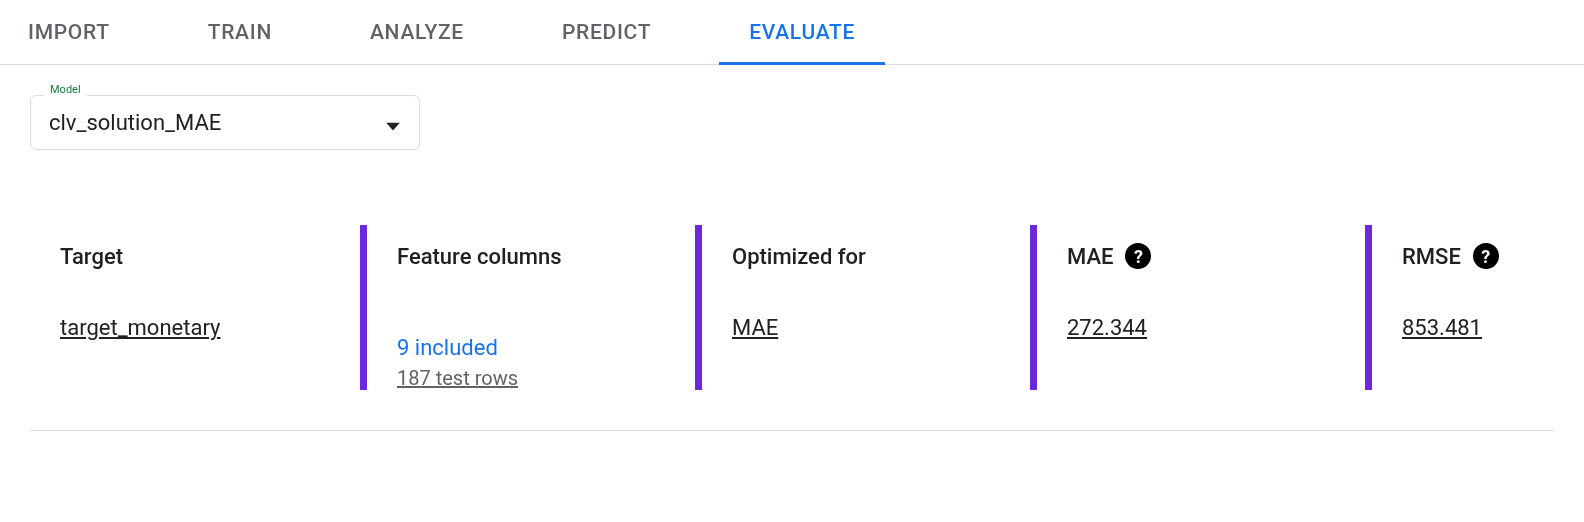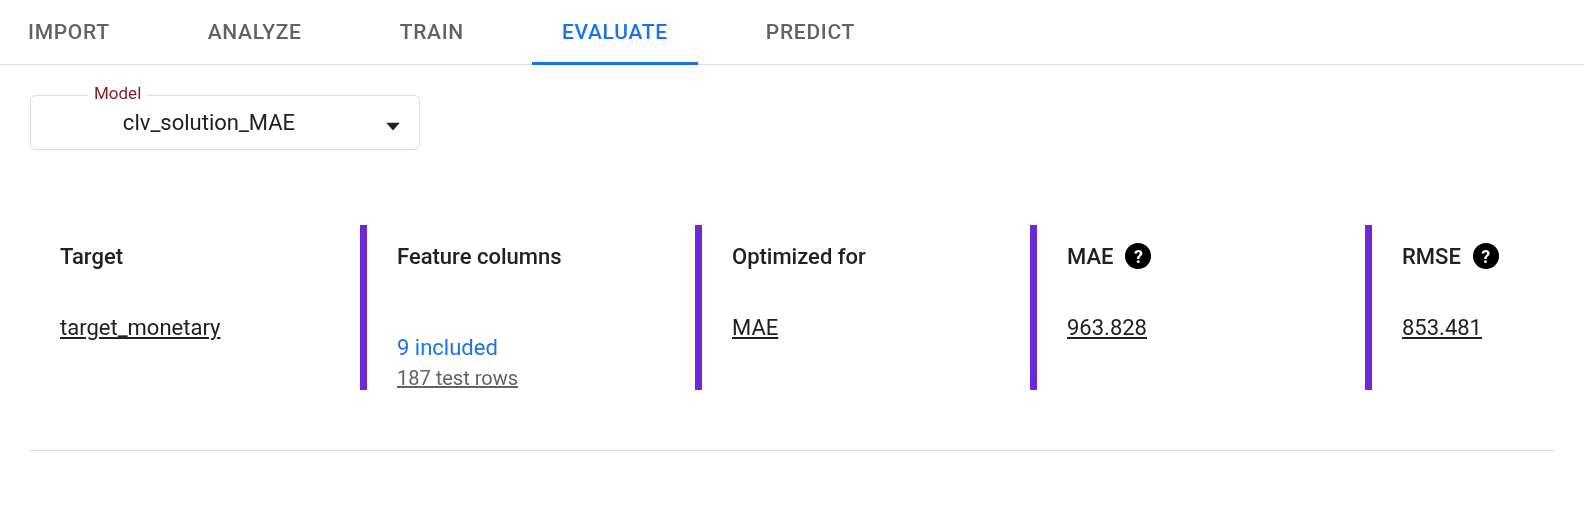--- a/index.html
+++ b/index.html
@@ -48,48 +48,47 @@
     .model-select-wrap {
       position: relative;
       display: inline-block;
     }
     .model-label {
       position: absolute;
       top: -12px;
       left: 14px;
       background: #fff;
       padding: 0 6px;
-      font-size: 17px;
-      color: #7f1d1d;
-      margin-left: 44px;
+      font-size: 11px;
+      color: #15803d;
     }
     .model-select {
       border: 1px solid #dadce0;
       border-radius: 6px;
       padding: 14px 50px 14px 18px;
       font-size: 22px;
       color: #202124;
       min-width: 390px;
       display: flex;
       align-items: center;
-      justify-content: center;
+      justify-content: flex-start;
       cursor: pointer;
       background: #fff;
     }
     .model-select .dropdown-arrow {
       position: absolute;
       right: 20px;
       top: 50%;
       transform: translateY(-50%);
     }
     .metrics-row {
       margin-top: 75px;
       display: flex;
       border-bottom: 1px solid #dadce0;
-      padding-bottom: 60px;
+      padding-bottom: 40px;
     }
     .metric-cell {
       padding: 0 30px;
       border-left: 7px solid #6d28d9;
     }
     .metric-cell:first-child {
       border-left: none;
       padding-left: 30px;
     }
     .cell-target { width: 330px; }
@@ -136,24 +135,24 @@
       font-size: 18px;
       font-weight: bold;
       cursor: pointer;
     }
   </style>
 </head>
 <body>
 
 <div class="tabs">
   <div class="tab">IMPORT</div>
+  <div class="tab">TRAIN</div>
   <div class="tab">ANALYZE</div>
-  <div class="tab">TRAIN</div>
+  <div class="tab">PREDICT</div>
   <div class="tab active">EVALUATE</div>
-  <div class="tab">PREDICT</div>
 </div>
 
 <div class="content">
   <div class="model-select-wrap">
     <div class="model-label">Model</div>
     <div class="model-select">
       <span>clv_solution_MAE</span>
       <span class="dropdown-arrow">
         <svg width="14" height="8" viewBox="0 0 14 8">
             <path d="M0 0 L7 8 L14 0 Z" fill="#202124"></path>
@@ -174,21 +173,21 @@
     </div>
     <div class="metric-cell cell-optimized">
       <div class="metric-header">Optimized for</div>
       <div class="metric-value">MAE</div>
     </div>
     <div class="metric-cell cell-mae">
       <div class="metric-header">
         <span>MAE</span>
         <span class="help-icon">?</span>
       </div>
-      <div class="metric-value">963.828</div>
+      <div class="metric-value">272.344</div>
     </div>
     <div class="metric-cell cell-rmse">
       <div class="metric-header">
         <span>RMSE</span>
         <span class="help-icon">?</span>
       </div>
       <div class="metric-value">853.481</div>
     </div>
   </div>
 </div>

